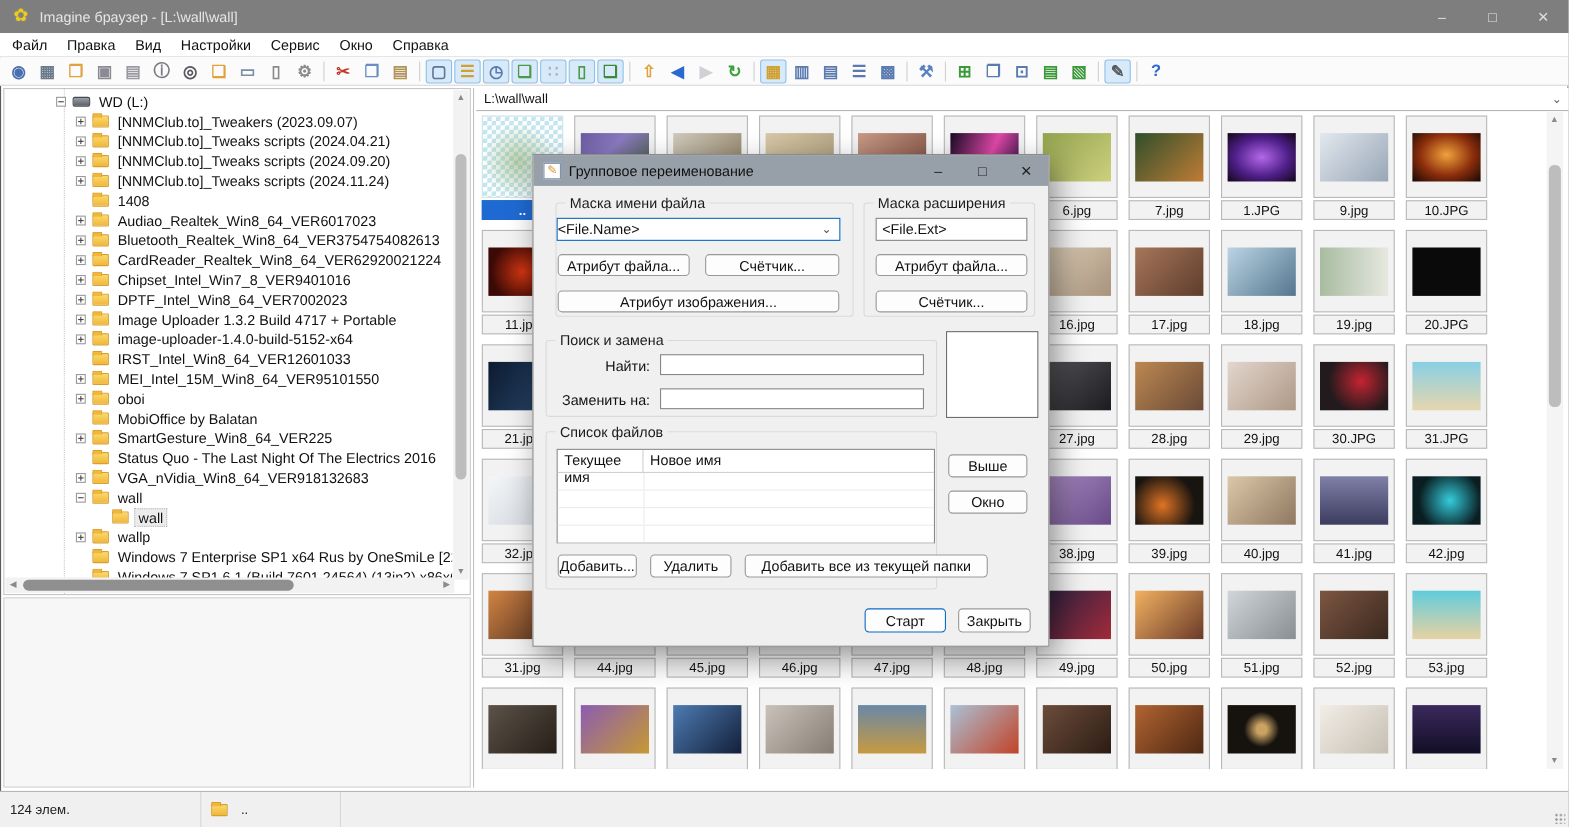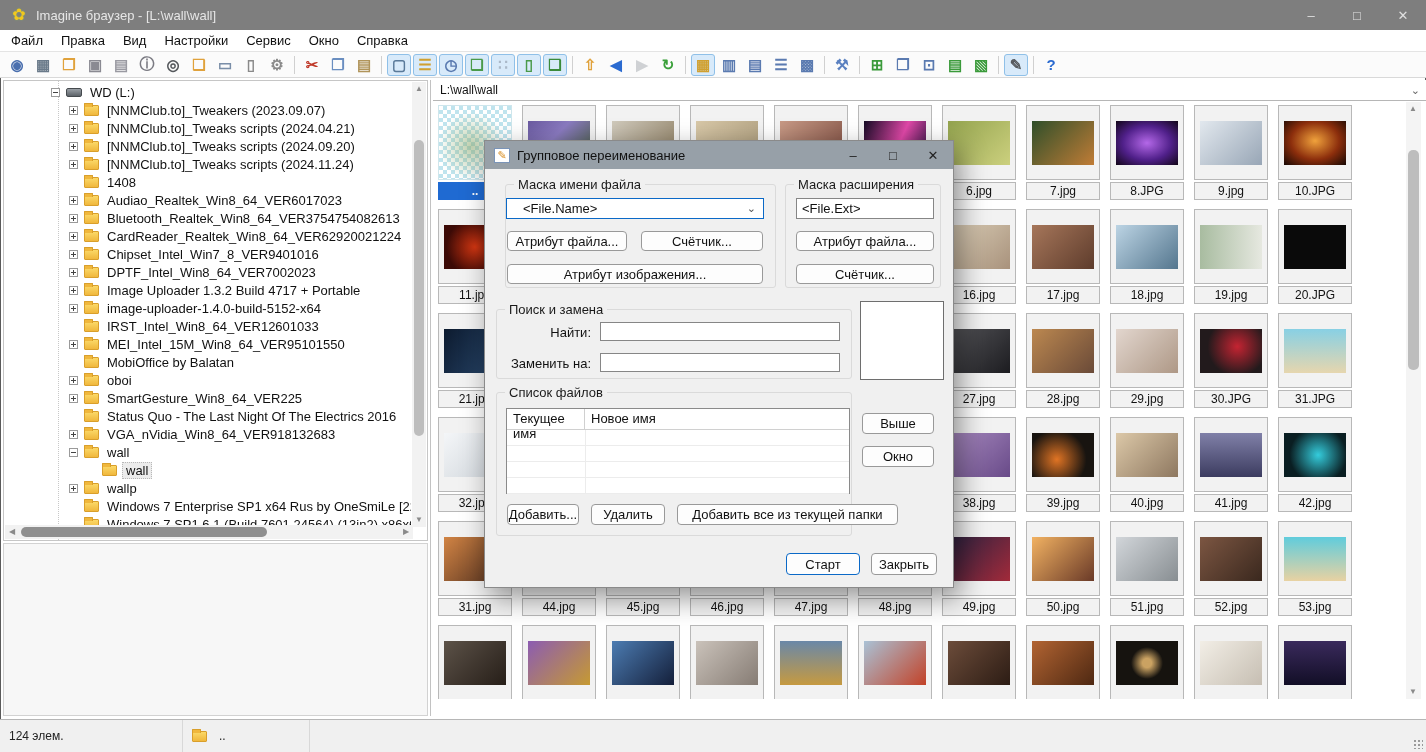--- a/index.html
+++ b/index.html
@@ -109,21 +109,21 @@
              color:#222; font-size:13px; }
   .groupbox { position:absolute; border:1px solid #dadada; border-radius:3px; }
   .groupbox > .legend { position:absolute; top:-8px; left:8px; background:#f0f0f0; padding:0 4px;
                         font-size:13px; color:#1a1a1a; }
   .win-btn2 { position:absolute; background:#fdfdfd; border:1px solid #999; border-radius:4px;
               font-size:13px; color:#111; display:flex; align-items:center; justify-content:center; }
   .win-btn2.default { border:1.5px solid #0b69c7; }
   .txt { position:absolute; background:#fff; border:1px solid #868686; font-size:13px; padding:0 5px;
          color:#111; font-family:"Liberation Sans", sans-serif; }
   .combo { position:absolute; background:#fff; border:1px solid #0b69c7; display:flex; align-items:center;
-           font-size:13px; padding-left:16px; color:#111; }
+           font-size:13px; padding-left:0; color:#111; }
   .combo .chev { margin-left:auto; padding-right:7px; color:#555; font-size:11px; }
   .flabel { position:absolute; font-size:13px; color:#111; text-align:right; }
   .preview-box { position:absolute; left:375px; top:160px; width:84px; height:79px; background:#fff;
                  border:1px solid #6e6e6e; }
   .ftable { position:absolute; left:21px; top:267px; width:344px; height:86px; background:#fff;
             border:1px solid #8a8a8a; }
   .ftable .hdr { display:flex; height:21px; border-bottom:1px solid #d0d0d0; font-size:13px; color:#111; }
   .ftable .hdr .h1 { width:78px; padding:2px 0 0 6px; border-right:1px solid #d0d0d0; }
   .ftable .hdr .h2 { flex:1; padding:2px 0 0 6px; }
   .ftable .rowline { height:16px; border-bottom:1px solid #ececec; position:relative; }
@@ -291,29 +291,29 @@
           <span class="lbl">IRST_Intel_Win8_64_VER12601033</span>
         </div>
         <div class="tree-row">
           <span style="width: 64px; flex: 0 0 auto;"></span>
           <span class="expand-box plus"></span>
           <span class="folder-ico"></span>
           <span class="lbl">MEI_Intel_15M_Win8_64_VER95101550</span>
         </div>
         <div class="tree-row">
           <span style="width: 64px; flex: 0 0 auto;"></span>
+          <span class="expand-box plus"></span>
+          <span class="folder-ico"></span>
+          <span class="lbl">oboi</span>
+        </div>
+        <div class="tree-row">
+          <span style="width: 64px; flex: 0 0 auto;"></span>
           <span class="expand-spacer"></span>
           <span class="folder-ico"></span>
           <span class="lbl">MobiOffice by Balatan</span>
-        </div>
-        <div class="tree-row">
-          <span style="width: 64px; flex: 0 0 auto;"></span>
-          <span class="expand-box plus"></span>
-          <span class="folder-ico"></span>
-          <span class="lbl">oboi</span>
         </div>
         <div class="tree-row">
           <span style="width: 64px; flex: 0 0 auto;"></span>
           <span class="expand-box plus"></span>
           <span class="folder-ico"></span>
           <span class="lbl">SmartGesture_Win8_64_VER225</span>
         </div>
         <div class="tree-row">
           <span style="width: 64px; flex: 0 0 auto;"></span>
           <span class="expand-spacer"></span>
@@ -421,21 +421,21 @@
           <div class="cell">
             <div class="tbox">
               <div class="img" style="background: linear-gradient(135deg, rgb(47, 79, 42), rgb(192, 124, 54));"></div>
             </div>
             <div class="lbox">7.jpg</div>
           </div>
           <div class="cell">
             <div class="tbox">
               <div class="img" style="background: radial-gradient(rgb(180, 104, 232), rgb(80, 32, 138) 55%, rgb(18, 6, 24));"></div>
             </div>
-            <div class="lbox">8.JPG</div>
+            <div class="lbox">1.JPG</div>
           </div>
           <div class="cell">
             <div class="tbox">
               <div class="img" style="background: linear-gradient(135deg, rgb(226, 232, 238), rgb(152, 166, 182));"></div>
             </div>
             <div class="lbox">9.jpg</div>
           </div>
           <div class="cell">
             <div class="tbox">
               <div class="img" style="background: radial-gradient(at 50% 45%, rgb(240, 162, 60), rgb(140, 46, 12) 55%, rgb(22, 8, 4));"></div>

